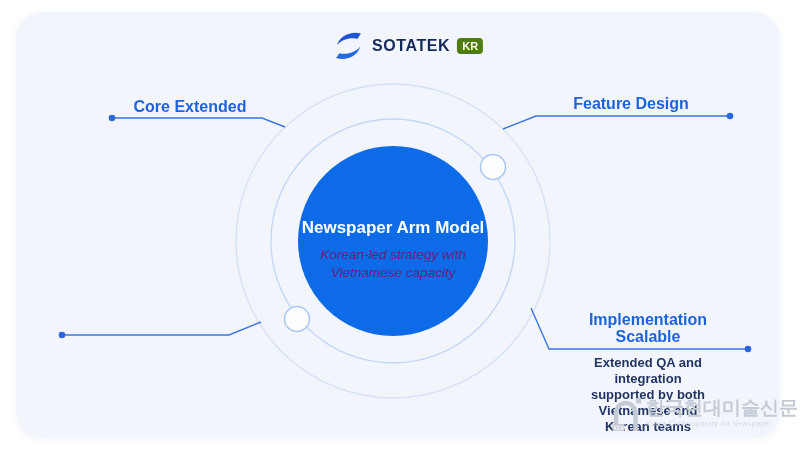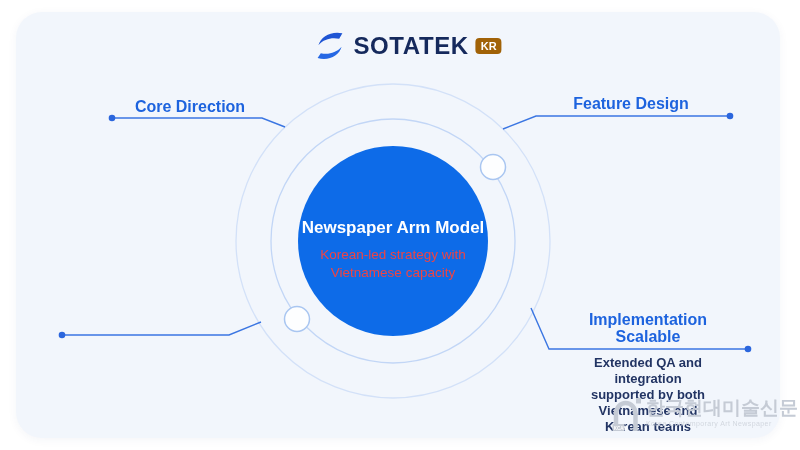--- a/index.html
+++ b/index.html
@@ -10,38 +10,38 @@
   }
   .card{
     position:absolute;left:16px;top:12px;width:764px;height:426px;
     background:#f2f6fc;border-radius:26px;
     box-shadow:0 2px 10px rgba(30,60,120,0.05);
   }
   svg.layer{position:absolute;left:0;top:0;}
   
   .logo{position:absolute;left:408px;top:30px;transform:translateX(-50%);
     display:flex;align-items:center;gap:7px;}
-  .brand{font-size:24px;font-weight:800;color:#15295c;letter-spacing:0.6px;}
-  .kr-badge{background:#a16207;color:#ffffff;font-size:11px;font-weight:700;
+  .brand{font-size:16px;font-weight:800;color:#15295c;letter-spacing:0.6px;}
+  .kr-badge{background:#4d7c0f;color:#ffffff;font-size:11px;font-weight:700;
     padding:2.5px 5px;border-radius:4px;line-height:1;}
   
   .sec{position:absolute;text-align:center;transform:translateX(-50%);}
   .sec-title{font-size:16px;font-weight:700;color:#1d63de;line-height:1.06;white-space:pre-line;}
   .sec-body{margin-top:9px;font-size:13px;font-weight:600;color:#223463;
     line-height:1.24;white-space:pre-line;}
   #sec-core{left:190px;top:99px;}
   #sec-feature{left:631px;top:96px;}
   #sec-scalable{left:154px;top:315px;}
   #sec-impl{left:648px;top:312px;}
   
   .center-text{position:absolute;left:393px;top:218px;transform:translateX(-50%);
     text-align:center;width:220px;}
   .center-title{font-size:17px;font-weight:700;color:#ffffff;}
-  .center-sub{margin-top:8px;font-size:13.5px;font-weight:500;color:#ef4444;
-    line-height:1.35;white-space:pre-line;}
+  .center-sub{margin-top:8px;font-size:13.5px;font-weight:500;color:#701a75;
+    line-height:1.35;white-space:pre-line;font-style:italic;}
   
   .watermark{position:absolute;right:2px;top:398px;display:flex;align-items:flex-start;
     gap:5px;}
   .wm-text{text-align:left;}
   .wm-korean{font-size:19px;font-weight:700;color:#c5cbd5;line-height:1.05;text-align:center;}
   .wm-english{font-size:7px;color:#d2d7df;letter-spacing:0.4px;margin-top:2px;}
 </style>
 </head>
 <body>
 
@@ -73,21 +73,21 @@
 <div class="logo">
   <svg width="32" height="32" viewBox="0 0 40 38">
     <path d="M35 3 C 21 0 8 7 5 18 C 12 10 22 8 31 10 Z" fill="#1f55d4"></path>
     <path d="M4 34 C 18 38 31 31 34 20 C 27 28 17 30 8 28 Z" fill="#2668e4"></path>
   </svg>
   <span class="brand">SOTATEK</span>
   <span class="kr-badge">KR</span>
 </div>
 
 <div class="sec" id="sec-core">
-  <div class="sec-title">Core Direction</div>
+  <div class="sec-title">Core Extended</div>
 </div>
 
 <div class="sec" id="sec-feature">
   <div class="sec-title">Feature Design</div>
 </div>
 
 <div class="sec" id="sec-scalable">
 </div>
 
 <div class="sec" id="sec-impl">

